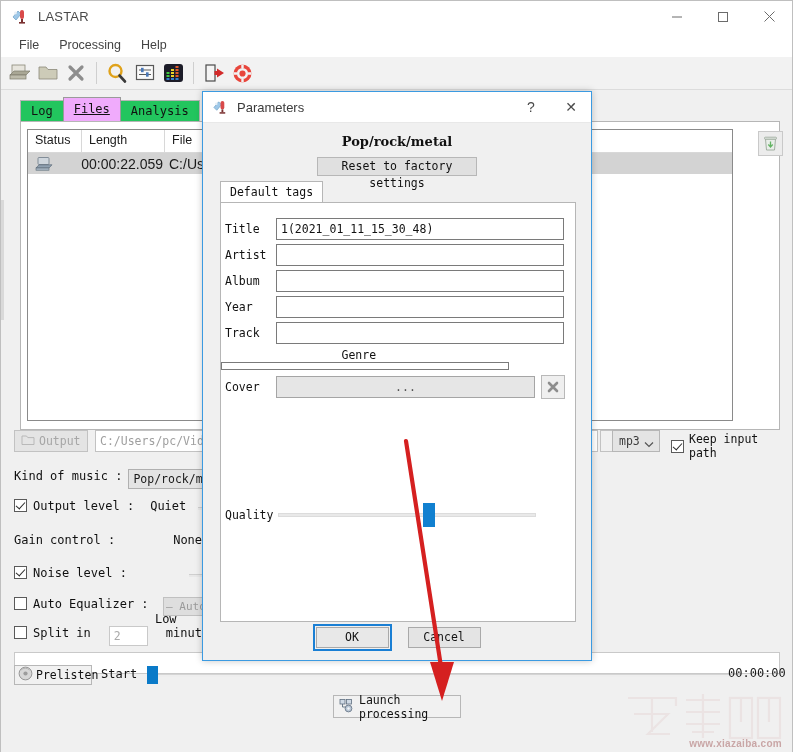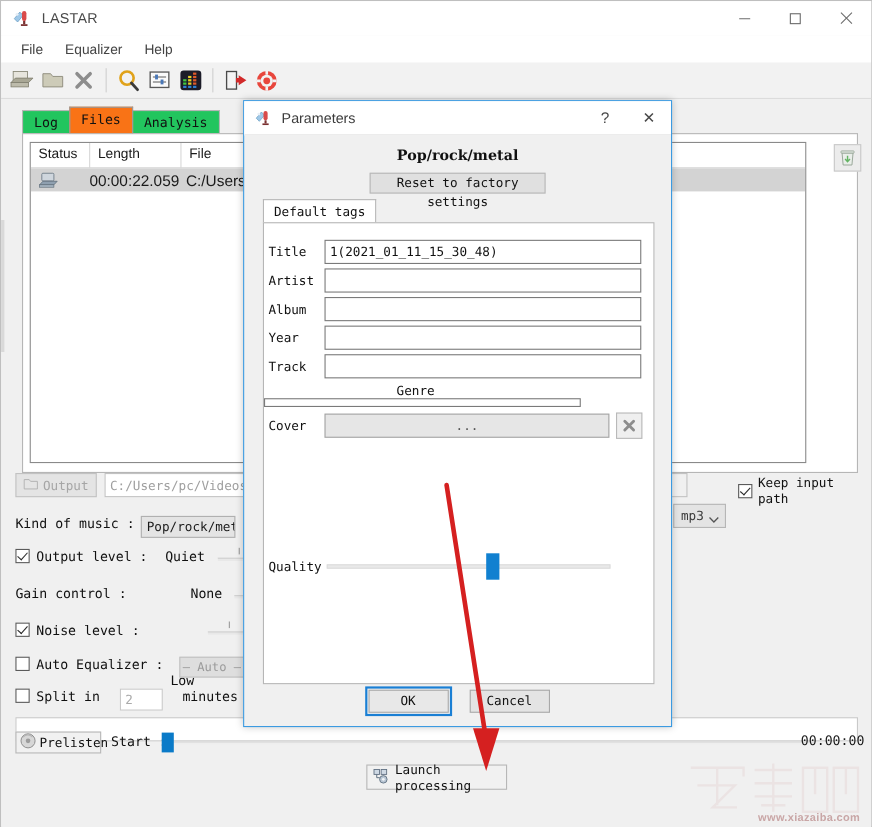--- a/index.html
+++ b/index.html
@@ -62,21 +62,21 @@
     display:flex; align-items:flex-end;
   }
   .tab{
     font-family:"DejaVu Sans Mono", monospace;
     font-size:12px; color:#111;
     padding:2px 10px 3px 10px; height:21px;
     border:1px solid #b6b6b6; border-bottom:none;
     background:#22c55e; margin-right:-1px;
     display:flex; align-items:center;
   }
-  .tab.active{ background:#f97316; height:24px; border-color:#9a9a9a; position:relative; z-index:3;}
+  .tab.active{ background:#f0abfc; height:24px; border-color:#9a9a9a; position:relative; z-index:3;text-decoration:underline;}
   .panel{
     position:absolute; left:19px; top:31px; width:760px; height:309px;
     background:#ffffff; border:1px solid #b6b6b6;
   }
   .filelist{
     position:absolute; left:6px; top:7px; width:706px; height:292px;
     border:1px solid #8a8a8a; background:#fff; overflow:hidden;
   }
   .fl-head{ display:flex; height:23px; border-bottom:1px solid #d8d8d8; background:#fff;}
   .fl-th{
@@ -110,21 +110,21 @@
     padding:3px 0 0 4px; overflow:hidden; white-space:nowrap;
   }
   .out-small{
     position:absolute; left:586px; top:0; width:25px; height:22px;
     background:#f0f0f0; border:1px solid #c2c2c2;
   }
   .fmt-select{
     position:absolute; left:598px; top:0; width:48px; height:22px;
     background:#e4e4e4; border:1px solid #b6b6b6;
     font-family:"DejaVu Sans Mono", monospace; font-size:11.5px; color:#3a3a3a;
-    display:flex; align-items:center; padding-left:6px;margin-top:28px;
+    display:flex; align-items:center; padding-left:6px;
   }
   .fmt-arrow{ position:absolute; right:5px; top:6px; }
   .keep-wrap{
     position:absolute; left:657px; top:2px; display:flex; align-items:center; gap:5px;
     font-family:"DejaVu Sans Mono", monospace; font-size:11.5px; color:#111;
   }
   
   .cb{
     width:13px; height:13px; border:1px solid #5a5a5a; background:#fff;
     display:inline-block; position:relative; flex:0 0 auto;
@@ -200,21 +200,20 @@
     background:#f1f1f1; border:1px solid #b7b7b7;
     display:flex; align-items:center; gap:5px; padding-left:5px;
     font-family:"DejaVu Sans Mono", monospace; font-size:11.5px; color:#111;
   }
   
   .dialog{
     position:absolute; left:201px; top:90px; width:390px; height:570px;
     background:#f0f0f0; border:1px solid #3b9ae1;
     box-shadow:0 0 7px rgba(0,0,0,.22);
     z-index:50;
-    margin-left:19px;
   }
   .dlg-title{
     height:31px; background:#ffffff; display:flex; align-items:center;
     border-bottom:1px solid #e8e8e8;
   }
   .dlg-title .ic{ margin-left:10px; width:16px; height:16px;}
   .dlg-title .txt{ margin-left:8px; font-size:13px; color:#3b3b3b;}
   .dlg-title .sp{ margin-left:auto; }
   .dlg-help, .dlg-close{
     width:40px; height:31px; display:flex; align-items:center; justify-content:center;
@@ -323,21 +322,21 @@
         <svg width="13" height="13" viewBox="0 0 13 13">
             <line x1="1.5" y1="1.5" x2="11.5" y2="11.5" stroke="#6b6b6b" stroke-width="1"></line>
             <line x1="11.5" y1="1.5" x2="1.5" y2="11.5" stroke="#6b6b6b" stroke-width="1"></line>
           </svg>
       </div>
     </div>
   </div>
 
   <div class="menubar">
     <div class="menu-item">File</div>
-    <div class="menu-item">Equalizer</div>
+    <div class="menu-item">Processing</div>
     <div class="menu-item">Help</div>
   </div>
 
   <div class="toolbar">
     <div class="tb-btn">
       <svg width="22" height="20" viewBox="0 0 22 20">
         <rect x="3" y="2" width="13" height="9" fill="#e7e5dd" stroke="#8a8878" stroke-width=".8"></rect>
         <path d="M1 12 L5 8 L21 8 L17 12 Z" fill="#a9a795" stroke="#7d7b6c" stroke-width=".7"></path>
         <rect x="1" y="12" width="16" height="4" fill="#bdbbab" stroke="#7d7b6c" stroke-width=".7"></rect>
       </svg>

